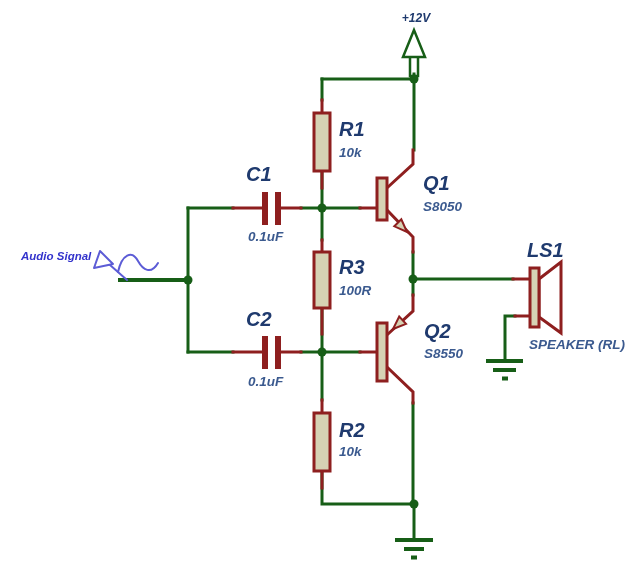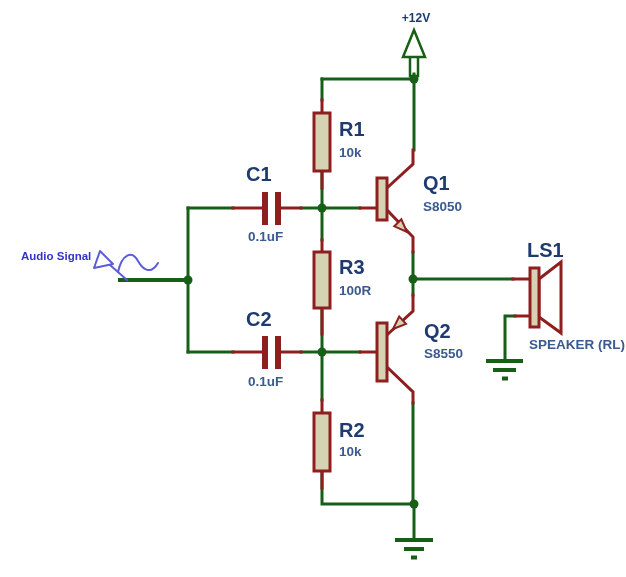--- a/index.html
+++ b/index.html
@@ -1,21 +1,21 @@
 <!DOCTYPE html>
 <html style="--wire: #175e17; --comp: #8e1f1f; --compfill: #d6d2b4; --reftext: #1f3a6e; --valtext: #3b5a8f; --inputtext: #3333cc; --inputsym: #5c5cd6; --bg: #ffffff;"><head>
 <meta charset="utf-8">
 <style>
   :root{
     --wire:#175e17; --comp:#8e1f1f; --compfill:#d6d2b4;
     --reftext:#1f3a6e; --valtext:#3b5a8f;
     --inputtext:#3333cc; --inputsym:#5c5cd6; --bg:#ffffff;
   }
   html,body{margin:0;padding:0;background:var(--bg);}
-  .stage{position:relative;width:626px;height:577px;background:var(--bg);overflow:hidden;}
+  .stage{position:relative;width:626px;height:577px;background:var(--bg);overflow:hidden;font-style:italic;}
   svg{position:absolute;left:0;top:0;}
   text{font-family:"Liberation Sans","DejaVu Sans",sans-serif;}
   .wire{stroke:var(--wire);stroke-width:3;fill:none;stroke-linecap:square;}
   .wire-thick{stroke-width:4;}
   .pin{stroke:var(--comp);stroke-width:3;fill:none;stroke-linecap:square;}
   .plate{stroke:var(--comp);stroke-width:6;fill:none;stroke-linecap:butt;}
   .body{fill:var(--compfill);stroke:var(--comp);stroke-width:3;}
   .hollow{fill:#fff;stroke:var(--comp);stroke-width:3;stroke-linejoin:miter;}
   .pwr{fill:#fff;stroke:var(--wire);stroke-width:2.5;stroke-linejoin:miter;}
   .gnd{stroke:var(--wire);stroke-width:4;fill:none;stroke-linecap:butt;}

